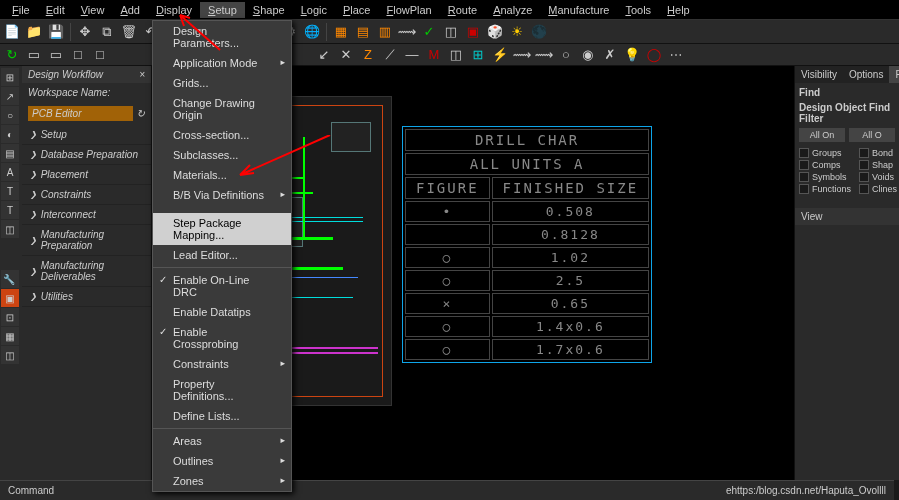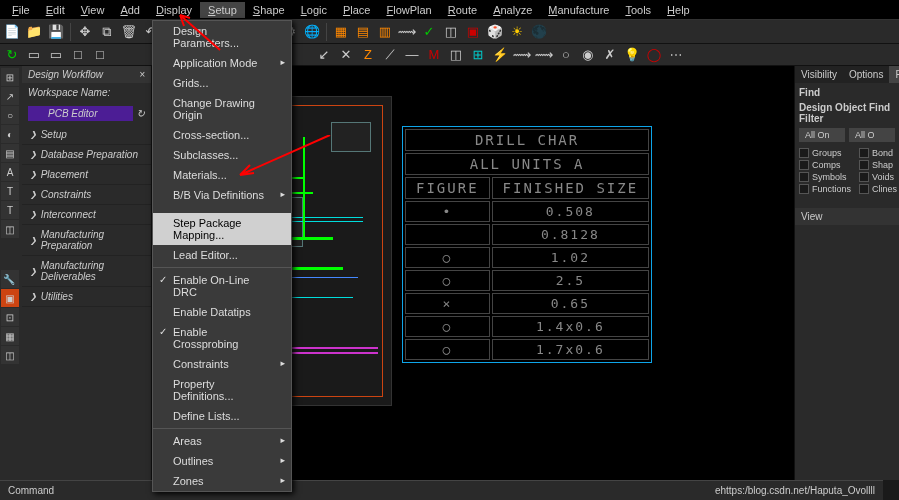--- a/index.html
+++ b/index.html
@@ -12,21 +12,21 @@
 .toolbar-btn { width: 20px; height: 20px; display: flex; align-items: center; justify-content: center; font-size: 13px; cursor: pointer; }
 .toolbar-sep { width: 1px; height: 18px; background: #444; margin: 0 2px; }
 .toolbar2 { background: #2a2a2a; height: 22px; display: flex; align-items: center; padding: 2px; gap: 2px; border-bottom: 1px solid #111; }
 .main { display: flex; height: calc(500px - 20px - 24px - 22px - 20px); }
 .left-icons { width: 22px; background: #2a2a2a; display: flex; flex-direction: column; gap: 1px; padding: 2px 1px; }
 .left-icon { width: 18px; height: 18px; background: #333; font-size: 10px; display: flex; align-items: center; justify-content: center; cursor: pointer; }
 .workflow-panel { width: 130px; background: #2a2a2a; border-right: 1px solid #111; font-style: italic; }
 .panel-header { background: #333; padding: 3px 6px; display: flex; align-items: center; justify-content: space-between; font-size: 10px; }
 .close-x { cursor: pointer; }
 .workspace-row { padding: 4px 6px; font-size: 10px; display: flex; align-items: center; gap: 4px; }
-.workspace-name { background: #4c1d95; padding: 2px 20px; flex: 1; }
+.workspace-name { background: #a16207; padding: 2px 4px; flex: 1; }
 .wf-item { padding: 4px 8px; display: flex; align-items: center; gap: 4px; font-size: 10px; border-bottom: 1px solid #222; cursor: pointer; }
 .chev { font-size: 8px; }
 .dropdown-menu { position: absolute; left: 152px; top: 20px; background: #3a3a3a; border: 1px solid #555; width: 140px; z-index: 100; box-shadow: 2px 2px 6px #000; }
 .menu-item { padding: 4px 24px 4px 20px; font-size: 11px; color: #ddd; cursor: pointer; position: relative; }
 .menu-item.highlighted { background: #d0d0d0; color: #000; margin-top: 8px; }
 .menu-item.has-sub::after { content: "▸"; position: absolute; right: 6px; font-size: 9px; }
 .menu-item.checked::before { content: "✓"; position: absolute; left: 6px; font-size: 10px; }
 .menu-sep { height: 1px; background: #555; margin: 2px 0; }
 .canvas { flex: 1; background: #000; position: relative; overflow: hidden; }
 .pcb { position: absolute; left: 10px; top: 30px; width: 230px; height: 310px; background: #1a1a1a; border: 1px solid #333; }
@@ -40,25 +40,25 @@
 .drill-chart { position: absolute; left: 250px; top: 60px; border: 1px solid #0ea5e9; }
 .drill-chart td, .drill-chart th { border: 1px solid #444; padding: 2px 10px; color: #888; font-family: monospace; font-size: 13px; text-align: center; letter-spacing: 2px; font-weight: normal; }
 .drill-chart th { font-size: 14px; }
 .right-panel { width: 105px; background: #2a2a2a; border-left: 1px solid #111; }
 .tabs { display: flex; background: #222; }
 .tab { padding: 3px 6px; font-size: 10px; cursor: pointer; }
 .tab.active { background: #444; }
 .find-section { padding: 4px; }
 .find-title { font-size: 10px; font-weight: bold; margin-bottom: 4px; }
 .filter-row { display: flex; gap: 4px; margin-bottom: 4px; }
-.filter-btn { background: #444; padding: 2px 6px; font-size: 9px; flex: 1; cursor: pointer; }
+.filter-btn { background: #444; padding: 2px 6px; font-size: 9px; flex: 1; text-align: center; cursor: pointer; }
 .chk-row { display: flex; align-items: center; gap: 3px; font-size: 9px; margin: 2px 0; }
 .chk { width: 10px; height: 10px; background: #1a1a1a; border: 1px solid #555; }
 .view-header { background: #333; padding: 3px 6px; font-size: 10px; margin-top: 8px; }
-.statusbar { position: absolute; bottom: 0; left: 0; right: 16px; height: 20px; background: #2a2a2a; border-top: 1px solid #444; display: flex; align-items: center; padding: 0 8px; font-size: 10px; justify-content: space-between; }
+.statusbar { position: absolute; bottom: 0; left: 0; right: 5px; height: 20px; background: #2a2a2a; border-top: 1px solid #444; display: flex; align-items: center; padding: 0 8px; font-size: 10px; justify-content: space-between; }
 .red-arrow1 { position: absolute; left: 170px; top: 10px; z-index: 200; pointer-events: none; }
 .red-arrow2 { position: absolute; left: 230px; top: 135px; z-index: 200; pointer-events: none; }
 .chk-cols { display: flex; gap: 8px; }
 </style>
 </head>
 <body>
 
 <div class="menubar">
     <span class="menubar-item"><u>F</u>ile</span>
     <span class="menubar-item"><u>E</u>dit</span>

